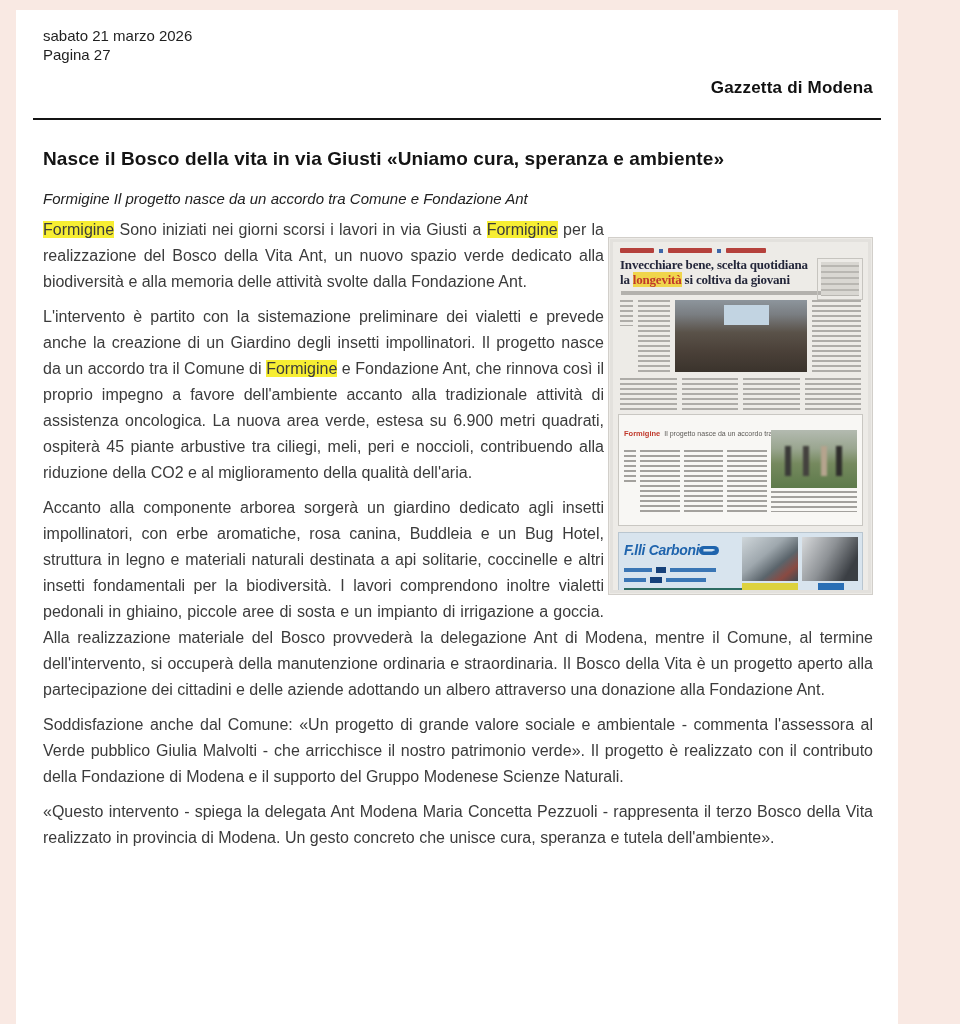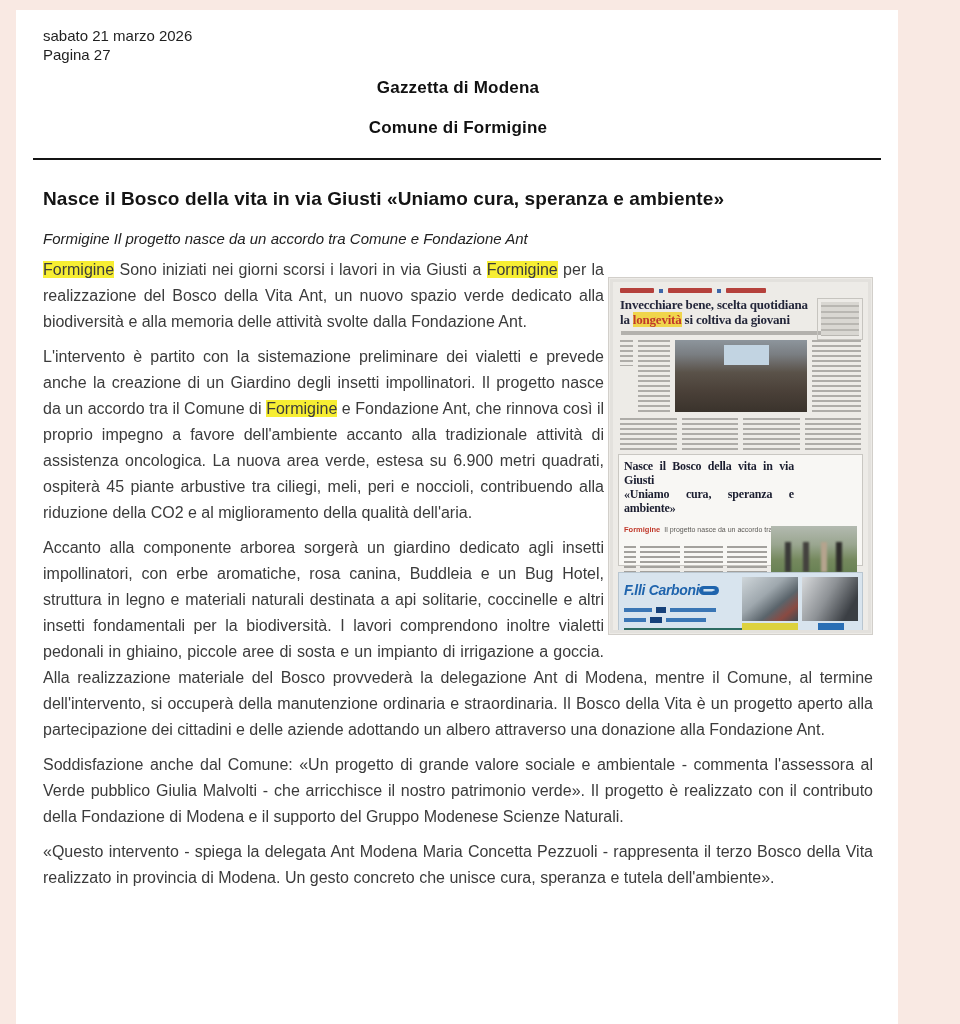--- a/index.html
+++ b/index.html
@@ -9,21 +9,21 @@
     font-family: "Liberation Sans", sans-serif;
     position: relative;
     overflow: hidden;
   }
   .card {
     position:absolute; left:16px; top:10px; width:882px; height:1014px;
     background:#ffffff; padding:16px 25px 20px 27px;
   }
   .meta { font-size:15px; color:#1f1f1f; line-height:19px; }
   .srcline {
-    text-align:center; font-weight:bold; font-size:17px; color:#111;
+    text-align:right; font-weight:bold; font-size:17px; color:#111;
     margin-top:14px; letter-spacing:0.2px;
   }
   .srcline + .srcline { margin-top:20px; }
   .rule { border:none; height:2px; background:#141414; margin:20px -8px 0 -10px; }
   .headline { font-size:19px; font-weight:bold; color:#141414; margin-top:28px; letter-spacing:0.1px; }
   .subtitle { font-style:italic; font-size:15px; color:#222; margin-top:20px; }
   .body { margin-top:10px; font-size:16px; line-height:26px; color:#3b3b3b; text-align:justify; }
   .para { margin:0 0 9px 0; }
   .hl { background: var(--highlight, #f7ee33); }
 
@@ -131,21 +131,20 @@
 
 <div class="page">
   <div class="card">
 
     <div class="meta">
       <div>sabato 21 marzo 2026</div>
       <div>Pagina 27</div>
     </div>
 
     <div class="srcline">Gazzetta di Modena</div>
-    <div class="srcline">Comune di Formigine</div>
 
     <hr class="rule">
 
     <h1 class="headline">Nasce il Bosco della vita in via Giusti «Uniamo cura, speranza e ambiente»</h1>
     <p class="subtitle">Formigine Il progetto nasce da un accordo tra Comune e Fondazione Ant</p>
 
     <div class="body">
 
       <figure class="clipping">
         <div class="paper">
@@ -176,24 +175,20 @@
           </div>
 
           <div class="a1-below">
             <div class="col skeleton"></div>
             <div class="col skeleton"></div>
             <div class="col skeleton"></div>
             <div class="col skeleton"></div>
           </div>
 
           <div class="a2-box">
-            <div class="a2-head">
-              <span>Nasce il Bosco della vita in via Giusti</span><br>
-              <span>«Uniamo cura, speranza e ambiente»</span>
-            </div>
             <div class="a2-kickrow">
               <span class="a2-kick">Formigine</span>
               <span class="a2-subtxt">Il progetto nasce da un accordo tra Comune e Fondazione Ant</span>
             </div>
             <div class="a2-body">
               <div class="a2-margin"></div>
               <div class="a2-col"></div>
               <div class="a2-col"></div>
               <div class="a2-col"></div>
               <div class="a2-photo-col">

